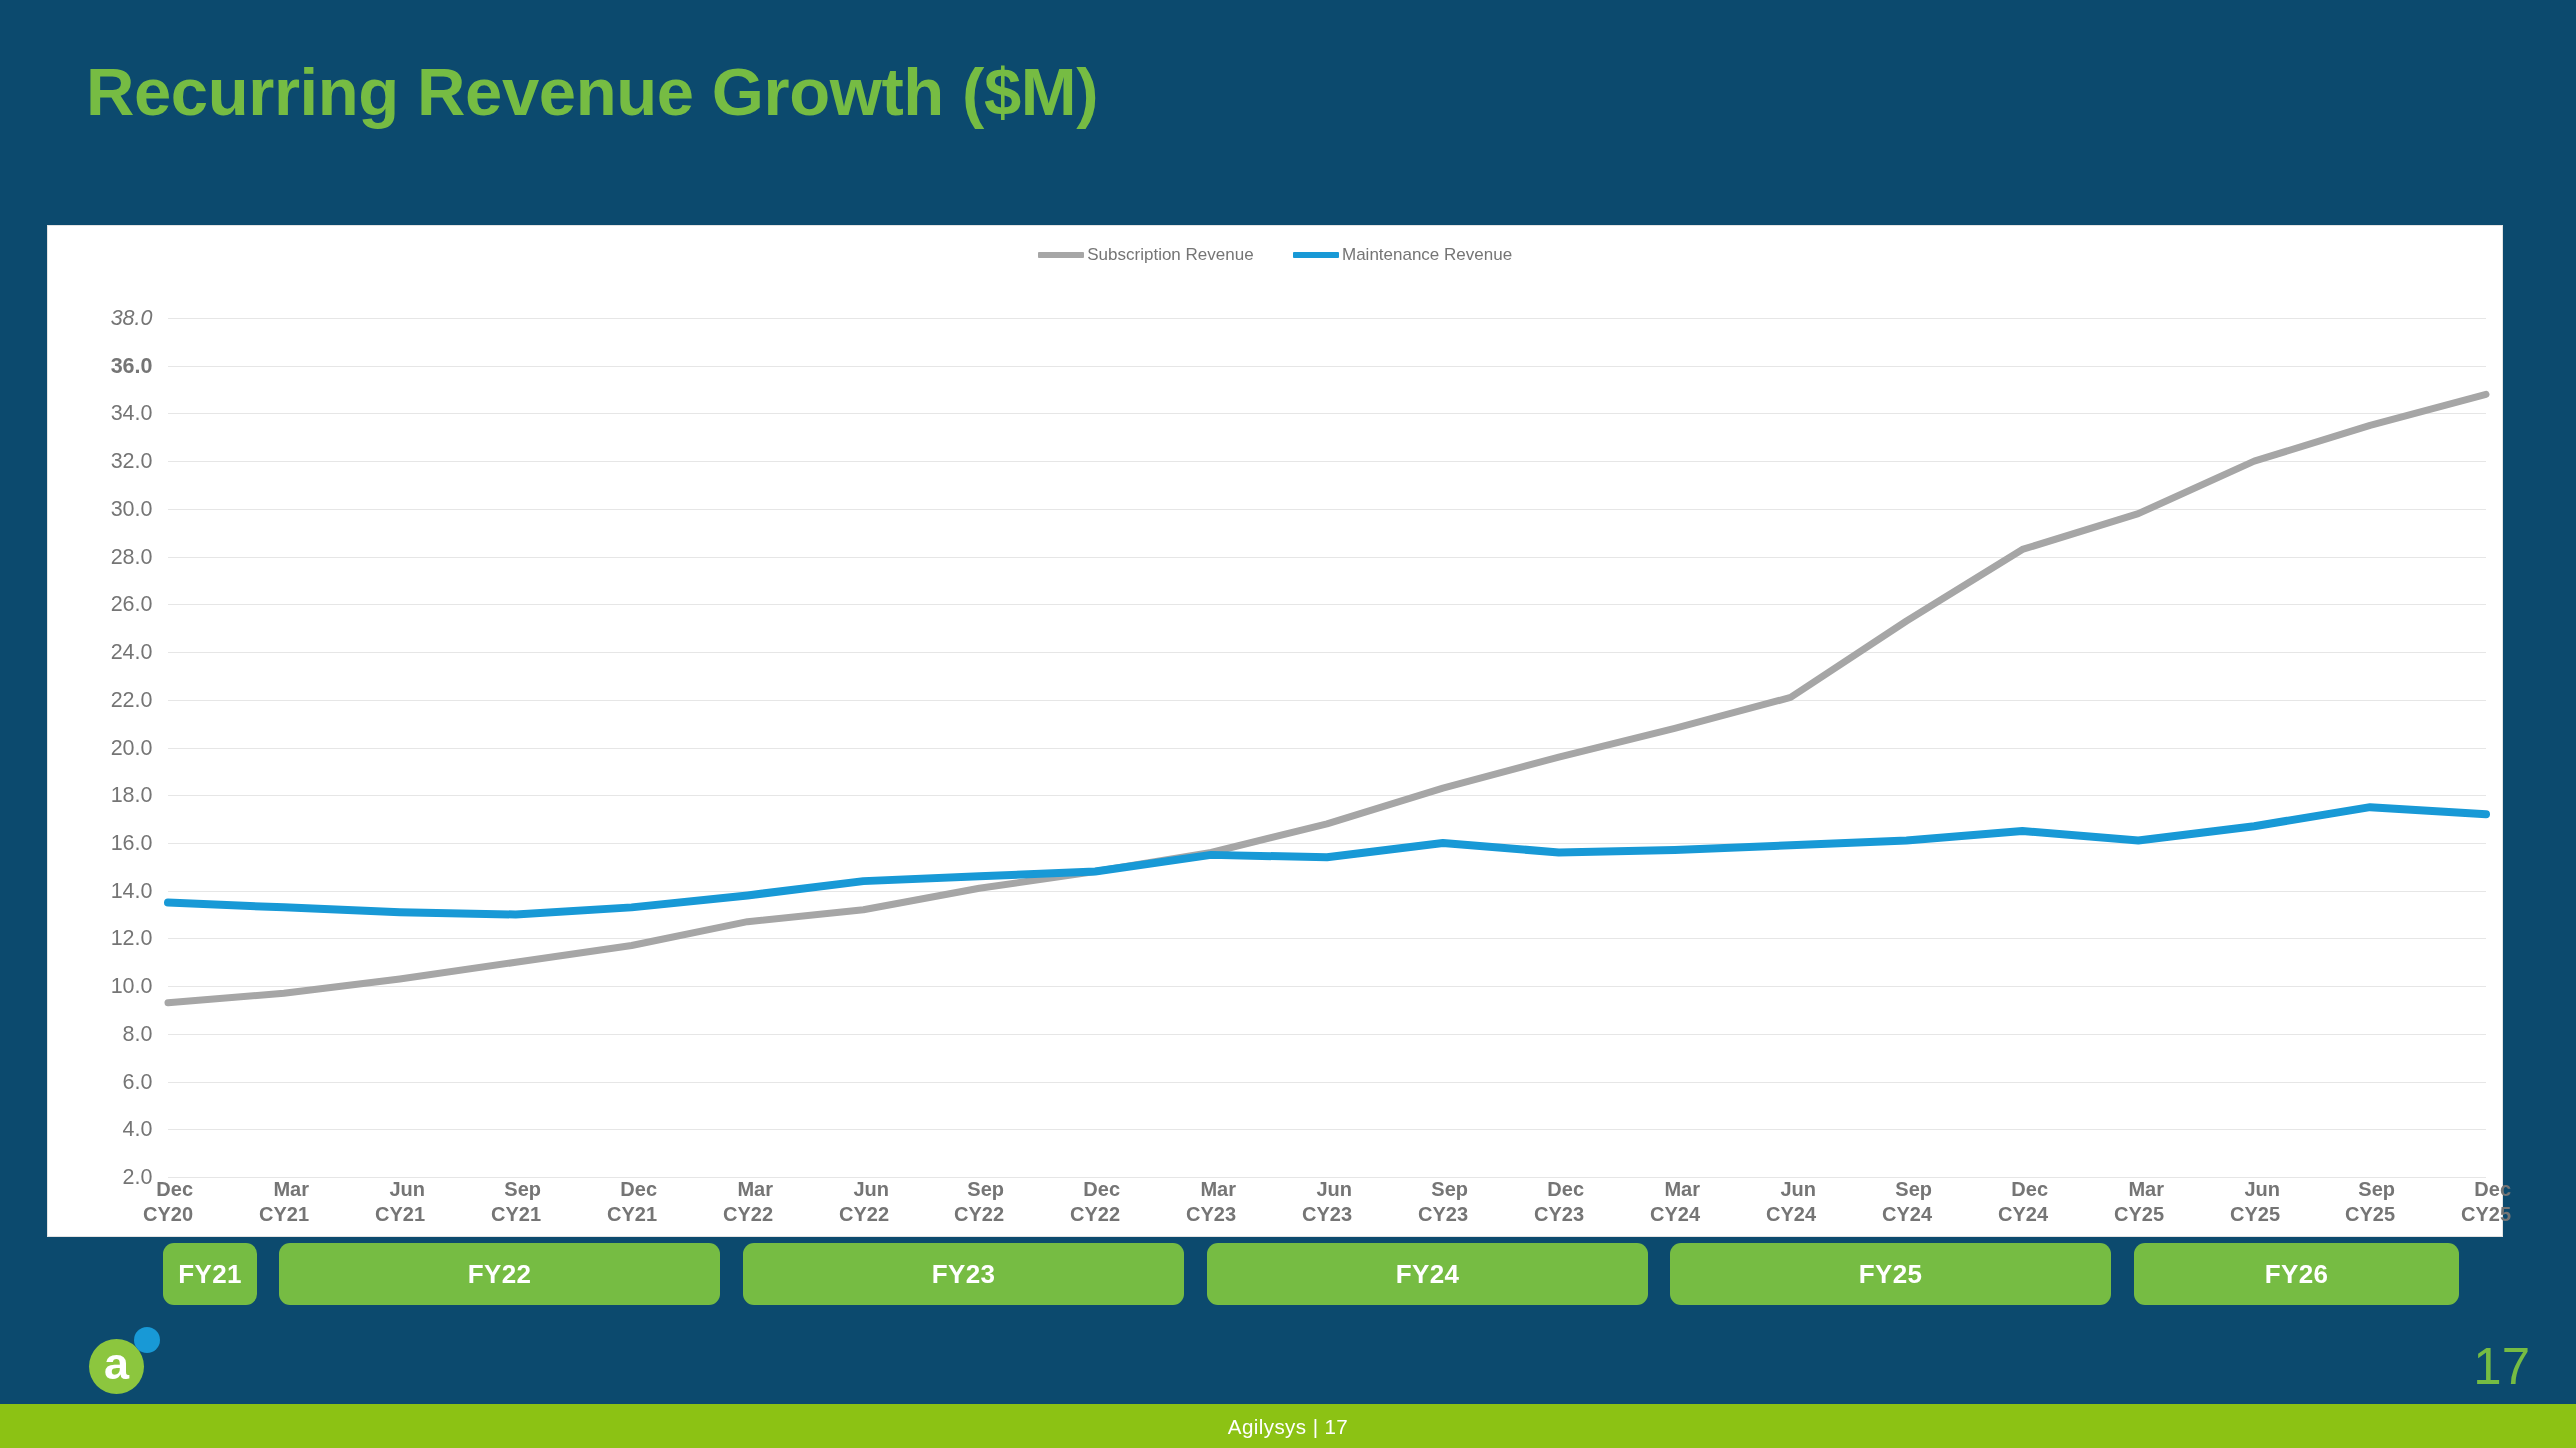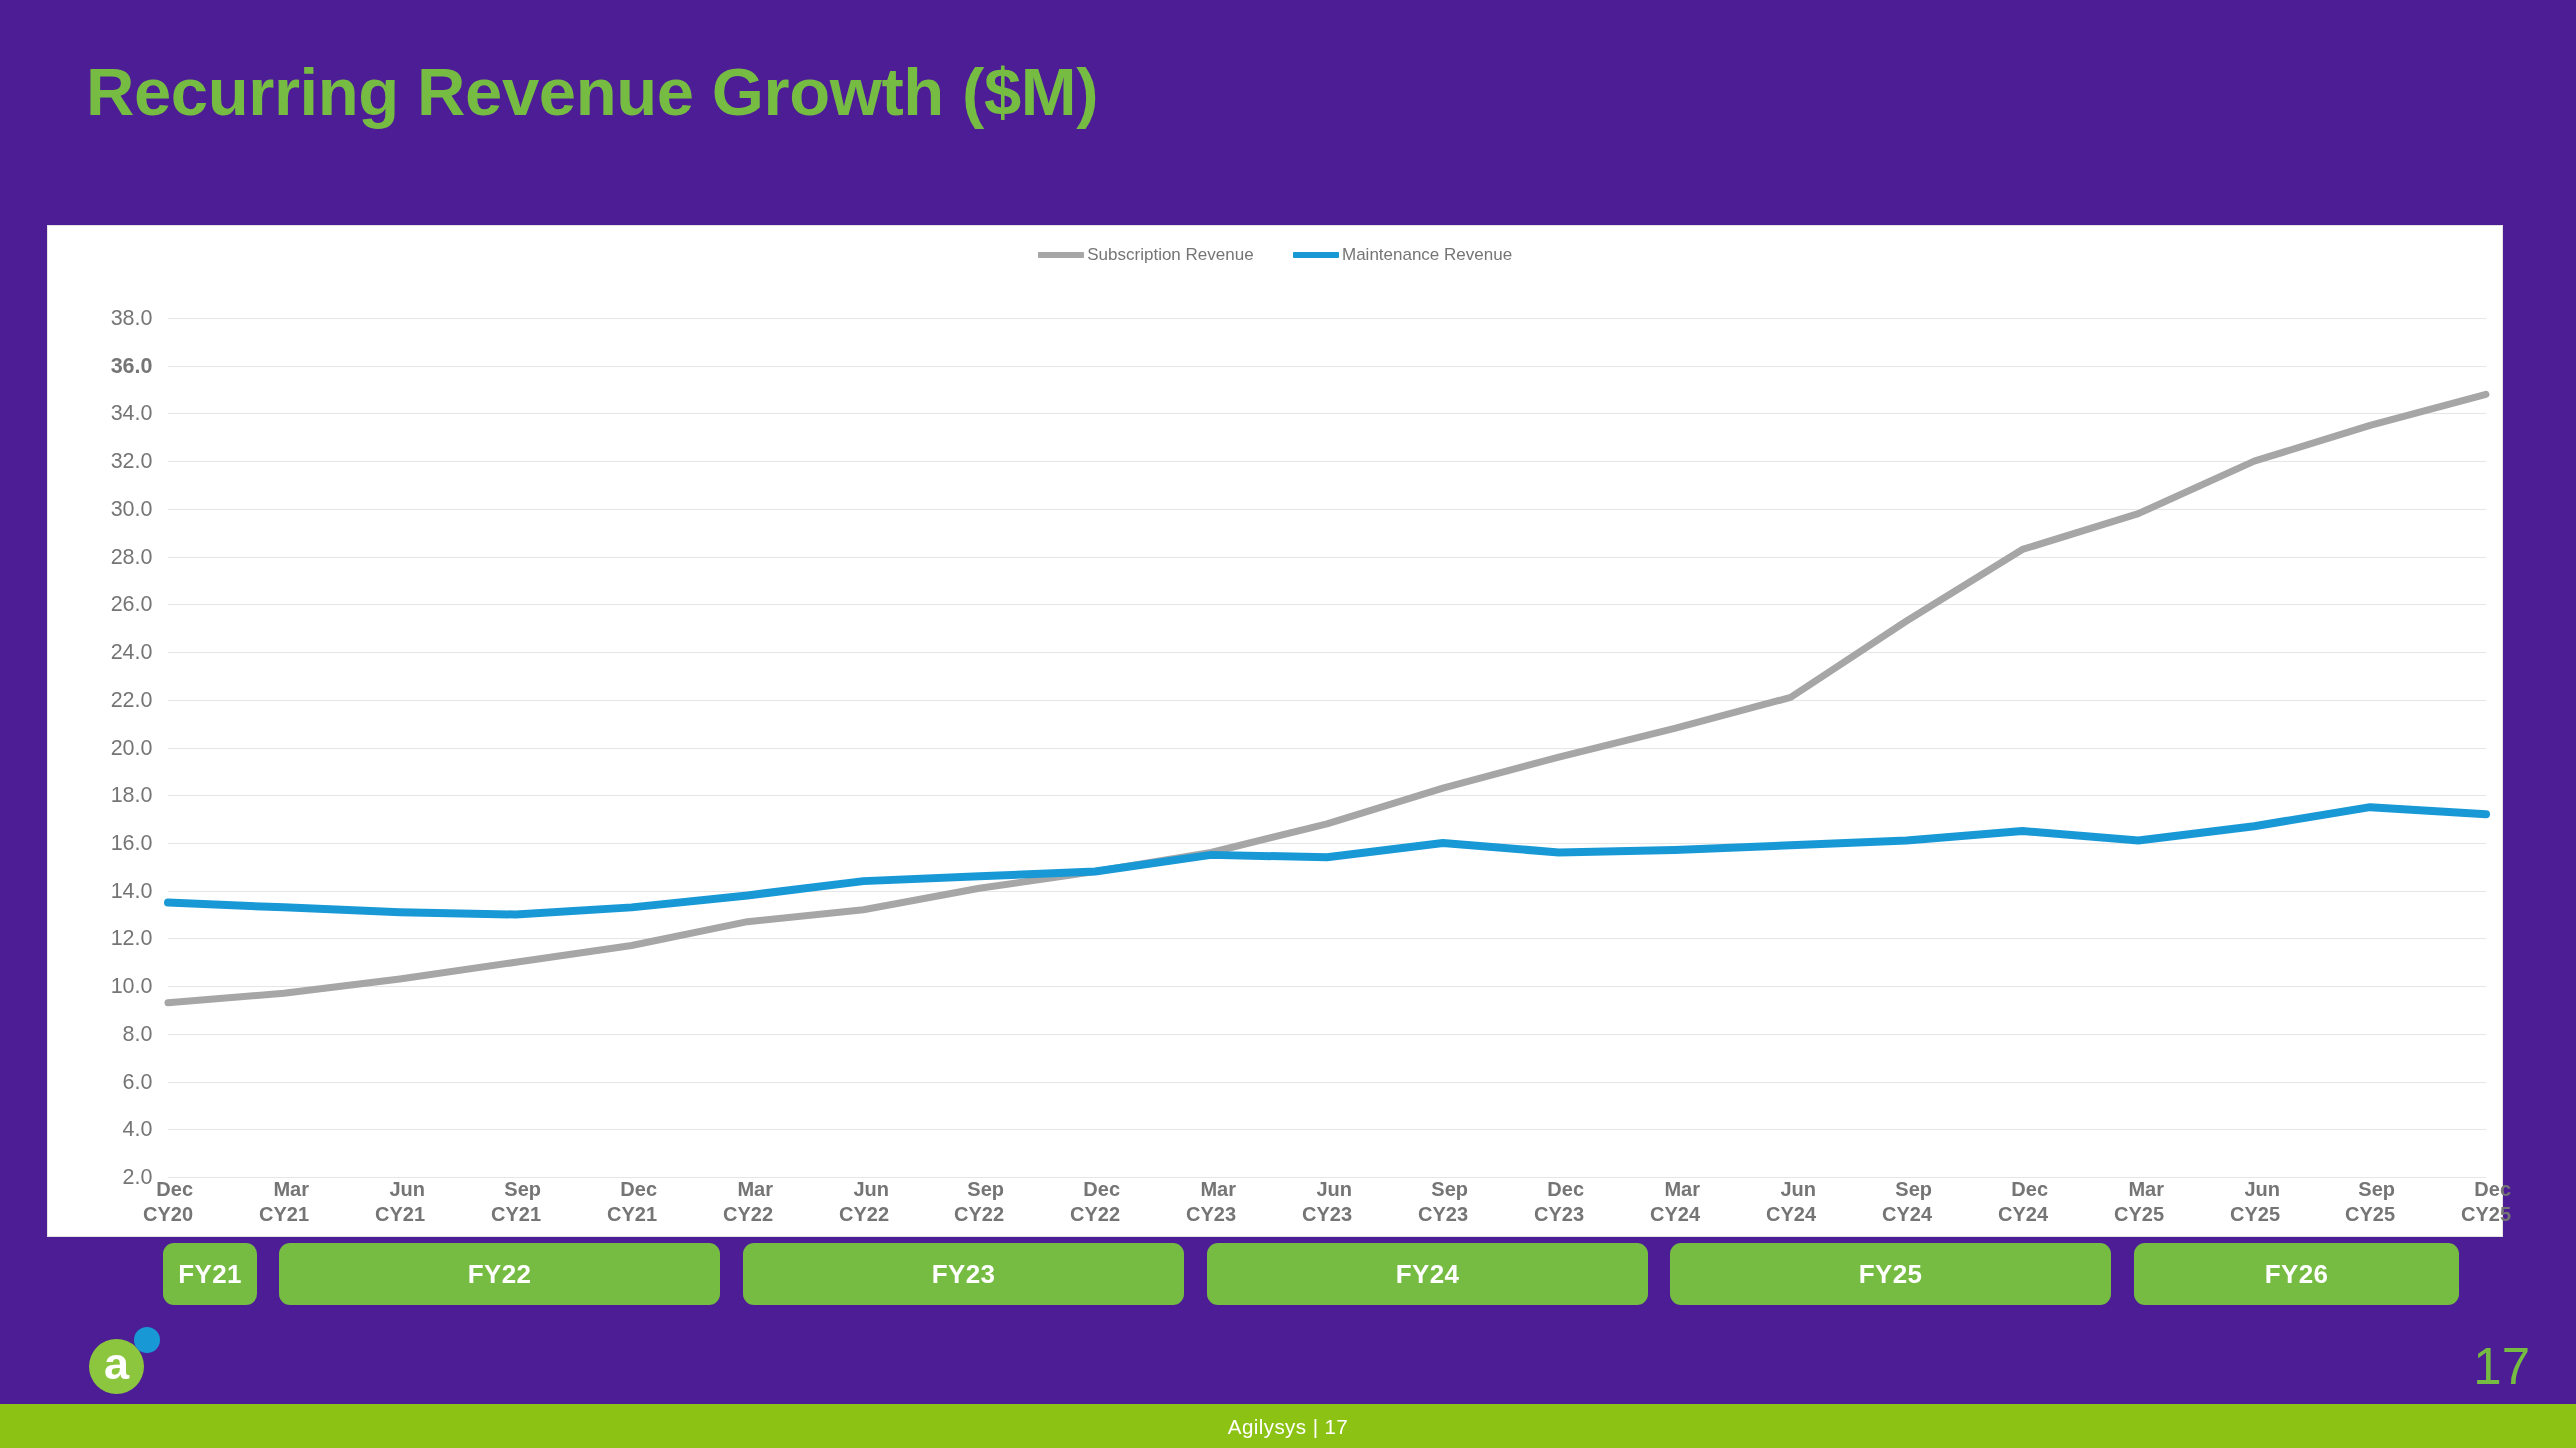--- a/index.html
+++ b/index.html
@@ -3,21 +3,21 @@
 <meta charset="utf-8">
 <title>Recurring Revenue Growth</title>
 <style>
   * { box-sizing: border-box; margin: 0; padding: 0; }
   html, body {
     width: 2576px; height: 1449px;
     background: #ffffff;
     font-family: "Liberation Sans", sans-serif;
     overflow: hidden;
   }
-  .slide { position: relative; width: 2576px; height: 1449px; background:#4c1d95; }
+  .slide { position: relative; width: 2576px; height: 1449px; background:#0c4a6e; }
 
   .slide-title {
     position: absolute;
     left: 86px; top: 53px;
     font-size: 67px;
     font-weight: bold;
     color: #76bc43;
     letter-spacing: -0.4px;
     white-space: nowrap;
   }
@@ -144,21 +144,21 @@
         </div>
         <div class="legend-item">
           <span class="legend-swatch" style="background: rgb(24, 153, 214);"></span>
           <span class="legend-label">Maintenance Revenue</span>
         </div>
       </div>
 
     <div class="plot-area">
       <div class="gridlines" id="gridlines">
           <div class="gridline" style="top: 0%; background: rgb(230, 230, 230);"></div>
-          <div class="ytick" style="top: 0%;">38.0</div>
+          <div class="ytick" style="top: 0%; font-style: italic;">38.0</div>
           <div class="gridline" style="top: 5.55556%; background: rgb(230, 230, 230);"></div>
           <div class="ytick" style="top: 5.55556%; font-weight: bold;">36.0</div>
           <div class="gridline" style="top: 11.1111%; background: rgb(230, 230, 230);"></div>
           <div class="ytick" style="top: 11.1111%;">34.0</div>
           <div class="gridline" style="top: 16.6667%; background: rgb(230, 230, 230);"></div>
           <div class="ytick" style="top: 16.6667%;">32.0</div>
           <div class="gridline" style="top: 22.2222%; background: rgb(230, 230, 230);"></div>
           <div class="ytick" style="top: 22.2222%;">30.0</div>
           <div class="gridline" style="top: 27.7778%; background: rgb(230, 230, 230);"></div>
           <div class="ytick" style="top: 27.7778%;">28.0</div>

